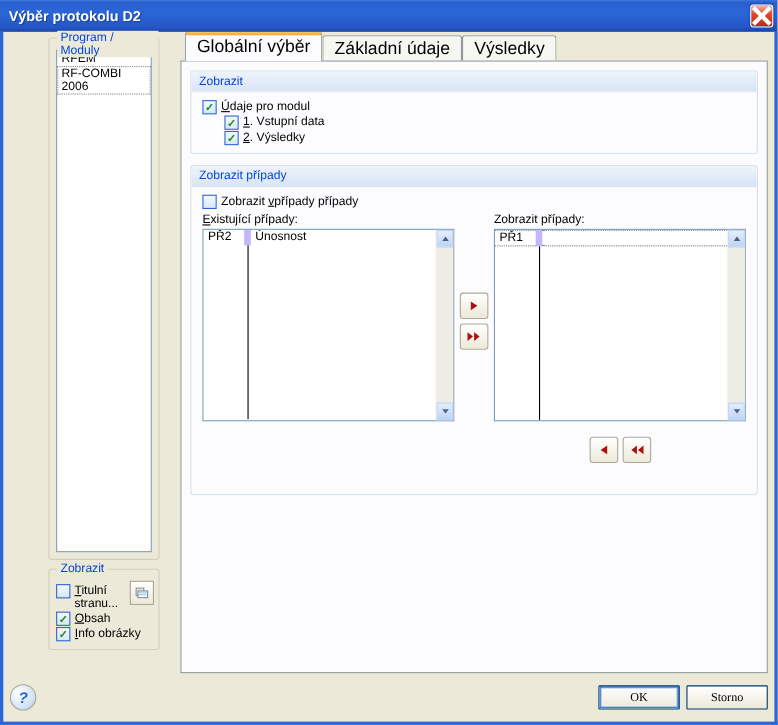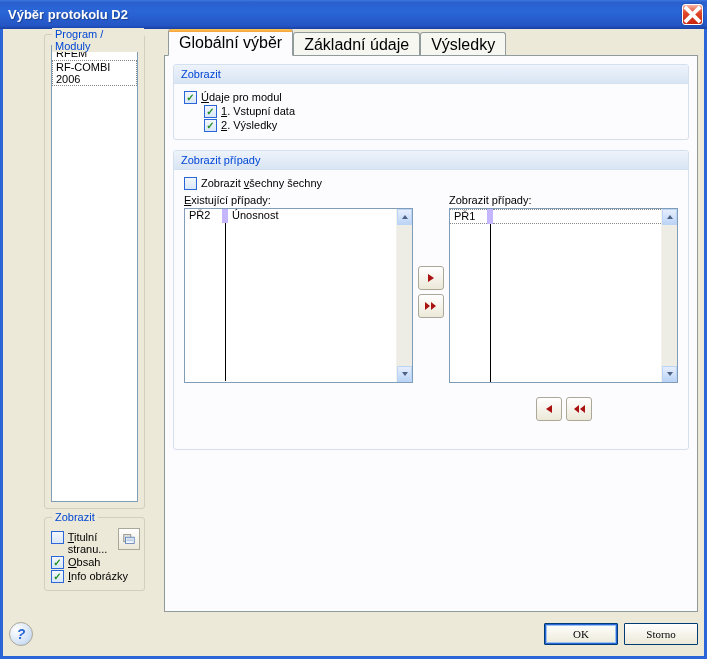--- a/index.html
+++ b/index.html
@@ -342,21 +342,21 @@
             <span><span class="underline-char">2</span><span>. Výsledky</span></span>
           </div>
         </div>
       </div>
 
       <div class="inner-group" style="height:300px;">
         <div class="hdr">Zobrazit případy</div>
         <div class="body">
           <div class="chk-row">
             <span class="chk unchecked"></span>
-            <span><span>Zobrazit </span><span class="underline-char">v</span><span>šechny šechny</span></span>
+            <span><span>Zobrazit </span><span class="underline-char">v</span><span>případy případy</span></span>
           </div>
 
           <div class="cases-row">
             <div class="case-col">
               <div class="case-label"><span class="underline-char">E</span><span>xistující případy:</span></div>
               <div class="case-listwrap">
                 <div class="case-list">
                   <table>
                       <colgroup>
                         <col style="width:40px">

